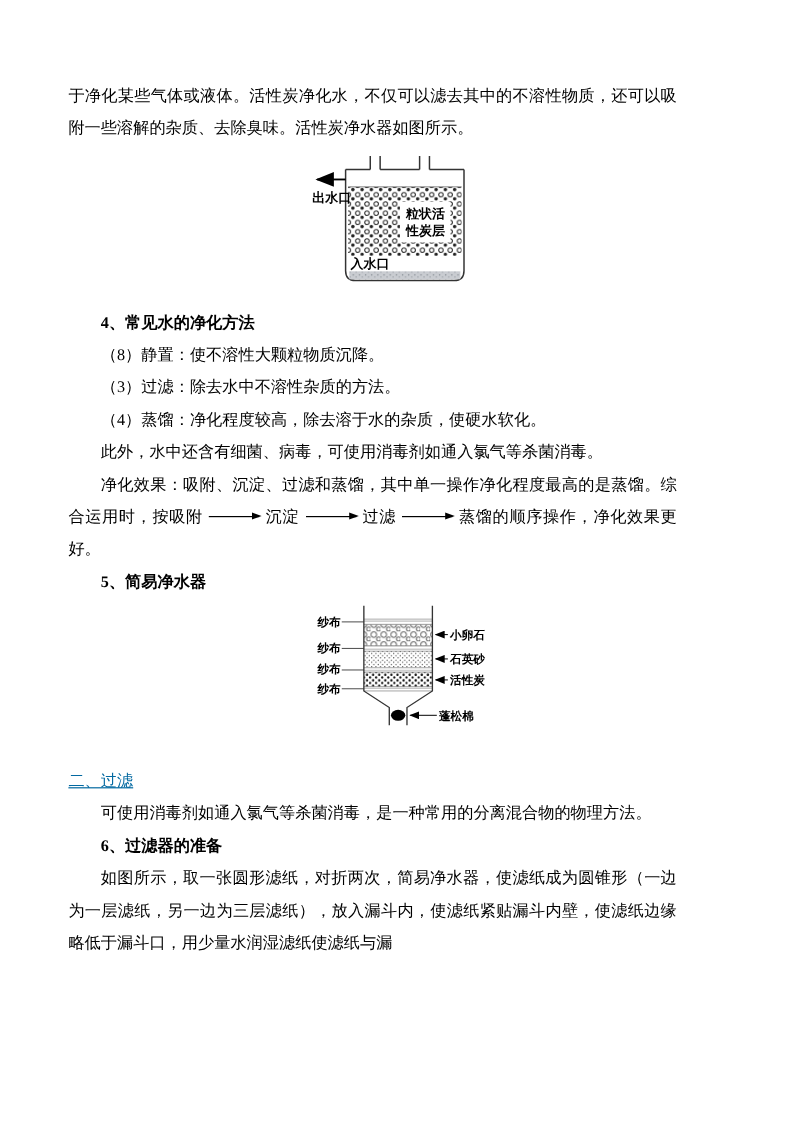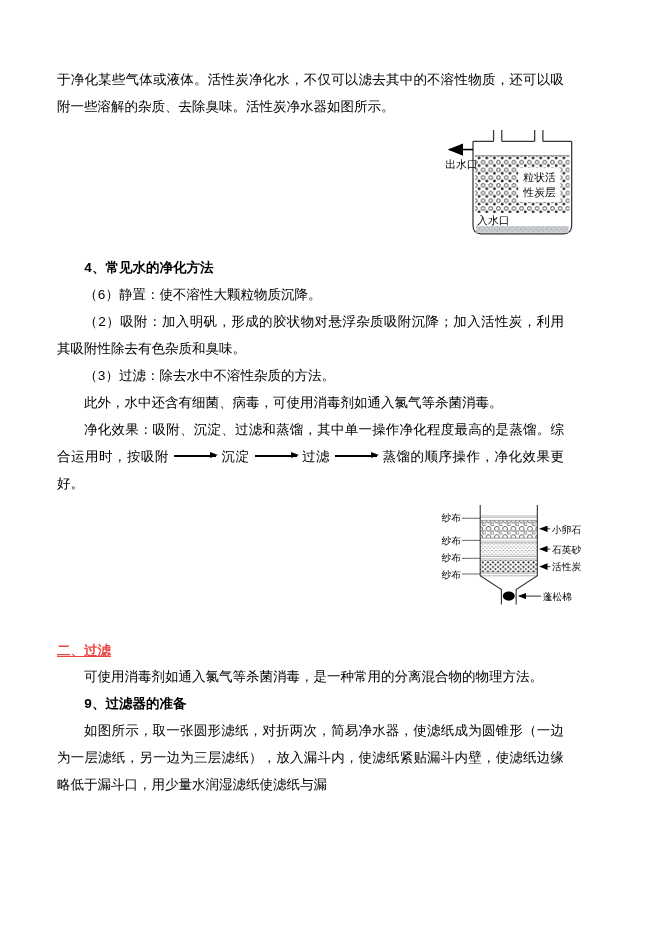--- a/index.html
+++ b/index.html
@@ -1,23 +1,23 @@
 <!DOCTYPE html>
 <html><head>
 <meta charset="utf-8">
 <style>
   html,body{margin:0;padding:0;background:#ffffff;}
   .page{width:621px;height:935px;box-sizing:border-box;padding:66px 57px 0 57px;background:#ffffff;
     font-family:"Liberation Serif","DejaVu Serif",serif;font-size:13.5px;line-height:27px;color:#000;
     overflow:hidden;position:relative;}
   p{margin:0;text-align:justify;}
-  .ti{text-indent:2em;font-family:Liberation Mono, monospace;}
+  .ti{text-indent:2em;}
   .bold{font-weight:bold;}
-  .blue-head{color:#ef4444;font-weight:bold;text-decoration:underline;}
-  .figwrap{text-align:right;}
+  .blue-head{color:#0369a1;font-weight:normal;text-decoration:underline;}
+  .figwrap{text-align:center;font-weight:bold;}
   .figwrap.f1{margin:9px 0 6px;}
   .figwrap.f2{margin:3px 0 5px;}
   .figwrap.f1 svg{position:relative;left:14px;}
   .figwrap.f2 svg{position:relative;left:24px;}
   svg{overflow:visible;}
   svg text{font-family:"Liberation Serif","DejaVu Serif",serif;fill:#000;}
   .flow-arrow{display:inline-block;width:42px;height:1.5px;background:#000;margin:0 5px 3px 5px;
     vertical-align:middle;position:relative;}
   .flow-arrow::after{content:"";position:absolute;right:-2px;top:-3px;width:0;height:0;
     border-left:8px solid #000;border-top:3.8px solid transparent;border-bottom:3.8px solid transparent;}
@@ -57,27 +57,28 @@
       <text x="3" y="38" font-size="10.5">出水口</text>
       <rect x="74" y="38" width="41" height="33" fill="#fff"></rect>
       <text x="79" y="51" font-size="10.5">粒状活</text>
       <text x="79" y="65" font-size="10.5">性炭层</text>
       <rect x="32" y="82" width="35" height="12" fill="#fff"></rect>
       <text x="34" y="92" font-size="10.5">入水口</text>
     </svg>
   </div>
 
   <p class="para ti bold">4、常见水的净化方法</p>
-  <p class="para ti">（6）静置：使不溶性大颗粒物质沉降。</p>
-  <p class="para ti">（2）吸附：加入明矾，形成的胶状物对悬浮杂质吸附沉降；加入活性炭，利用其吸附性除去有色杂质和臭味。</p>
+  <p class="para ti">（8）静置：使不溶性大颗粒物质沉降。</p>
   <p class="para ti">（3）过滤：除去水中不溶性杂质的方法。</p>
+  <p class="para ti">（4）蒸馏：净化程度较高，除去溶于水的杂质，使硬水软化。</p>
   <p class="para ti">此外，水中还含有细菌、病毒，可使用消毒剂如通入氯气等杀菌消毒。</p>
 
   <p class="para ti"><span>净化效果：吸附、沉淀、过滤和蒸馏，其中单一操作净化程度最高的是蒸馏。综合运用时，按吸附</span><span class="flow-arrow"></span><span>沉淀</span><span class="flow-arrow"></span><span>过滤</span><span class="flow-arrow"></span><span>蒸馏</span><span>的顺序操作，净化效果更好。</span></p>
 
+  <p class="para ti bold">5、简易净水器</p>
 
   <div class="figwrap f2">
     <svg width="152" height="122" viewBox="0 0 165 132">
       <defs>
         <pattern id="pebble2" width="9" height="9" patternUnits="userSpaceOnUse">
           <circle cx="3" cy="3" r="2.6" fill="#fff" stroke="#333" stroke-width="0.8"></circle>
           <circle cx="7.4" cy="7" r="1.9" fill="#fff" stroke="#333" stroke-width="0.8"></circle>
         </pattern>
         <pattern id="sandp2" width="4" height="4" patternUnits="userSpaceOnUse">
           <circle cx="1" cy="1.2" r="0.55" fill="#333"></circle>
@@ -138,16 +139,16 @@
       <text x="126" y="34" font-size="10.5">小卵石</text>
       <text x="126" y="56" font-size="10.5">石英砂</text>
       <text x="126" y="75" font-size="10.5">活性炭</text>
       <text x="116" y="107" font-size="10.5">蓬松棉</text>
     </svg>
   </div>
 
 
   <p class="para blue-head">二、过滤</p>
   <p class="para ti">可使用消毒剂如通入氯气等杀菌消毒，是一种常用的分离混合物的物理方法。</p>
-  <p class="para ti bold">9、过滤器的准备</p>
+  <p class="para ti bold">6、过滤器的准备</p>
   <p class="para ti">如图所示，取一张圆形滤纸，对折两次，简易净水器，使滤纸成为圆锥形（一边为一层滤纸，另一边为三层滤纸），放入漏斗内，使滤纸紧贴漏斗内壁，使滤纸边缘略低于漏斗口，用少量水润湿滤纸使滤纸与漏</p>
 
 </div>
 
 </body></html>

